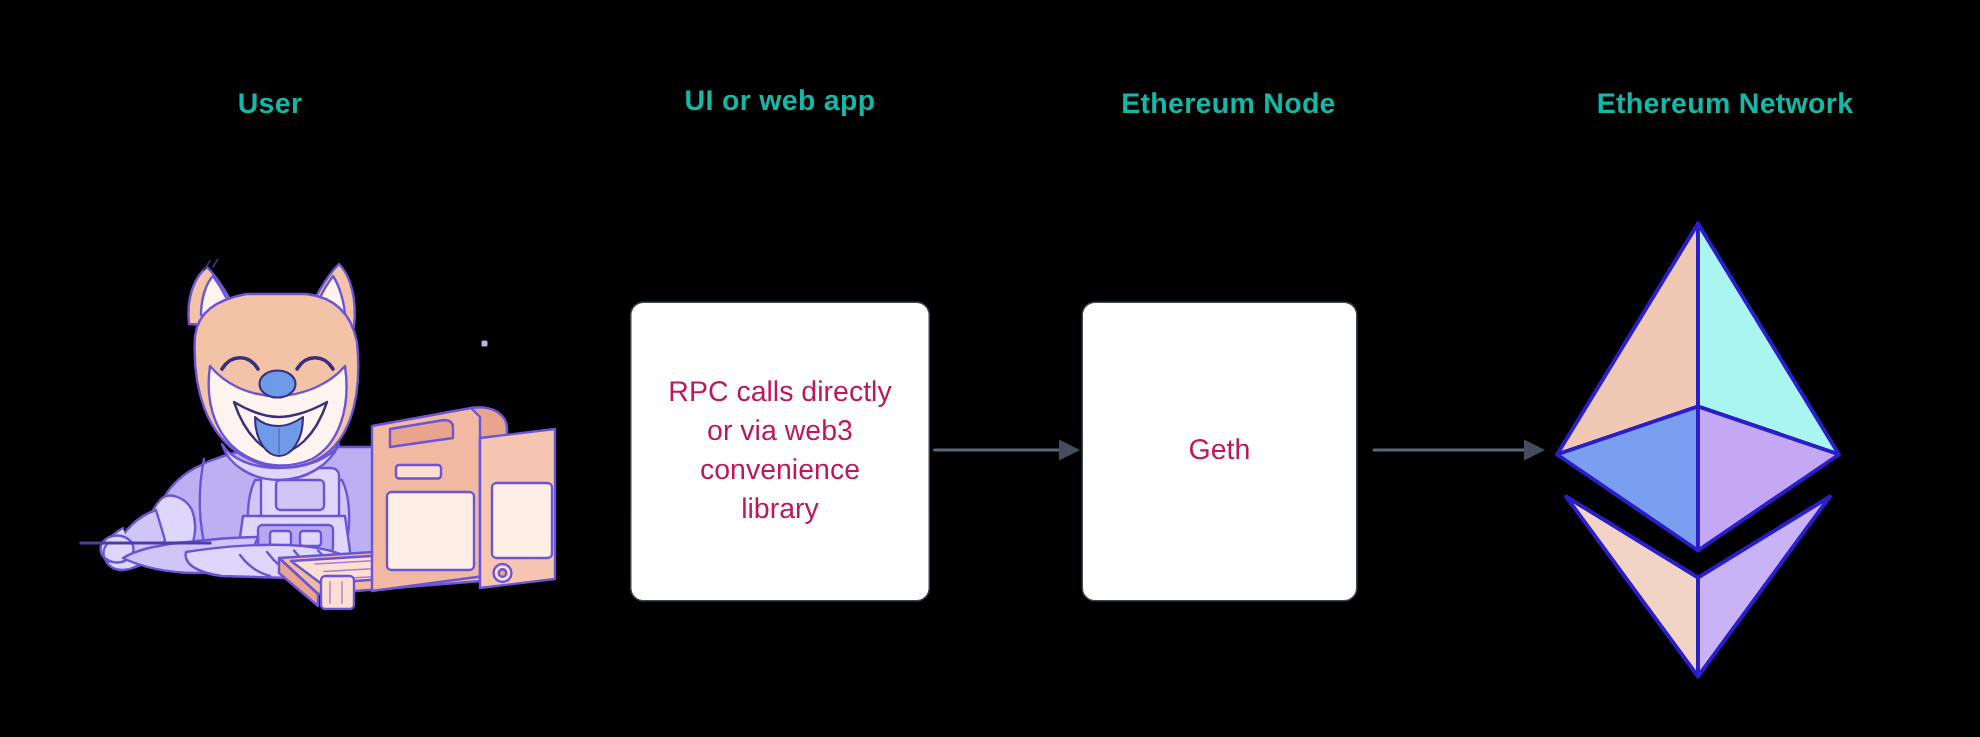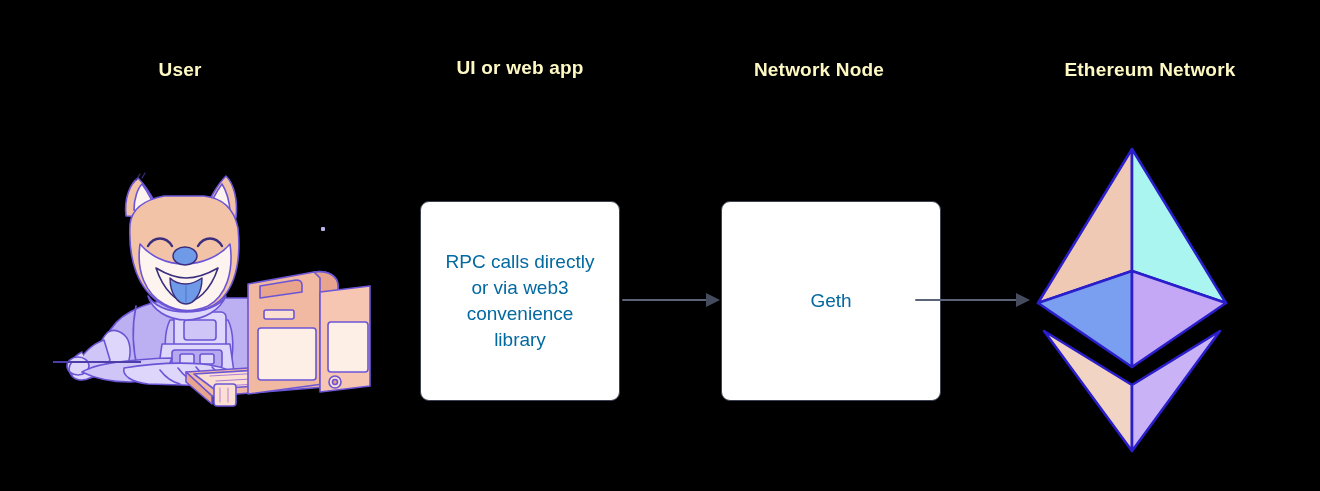--- a/index.html
+++ b/index.html
@@ -8,41 +8,41 @@
     background: #000000;
     overflow: hidden;
     font-family: "Liberation Sans", sans-serif;
   }
   #stage { position: relative; width: 1320px; height: 491px; background:#000; }
 
   .col-title {
     position: absolute;
     font-size: 19px;
     font-weight: bold;
-    color: #fef9c3;
+    color: #14b8a6;
     letter-spacing: 0.2px;
     white-space: nowrap;
     text-align: center;
     transform: translateX(-50%);
   }
 
   .node-box {
     position: absolute;
     background: #ffffff;
     border: 1px solid #3c4352;
     border-radius: 9px;
     display: flex;
     align-items: center;
     justify-content: center;
     padding: 6px 10px;
   }
   .node-box .node-label {
     font-size: 19px;
     line-height: 26px;
-    color: #0369a1;
+    color: #be185d;
     text-align: center;
     white-space: pre-line;
   }
 
   .arrow { position: absolute; height: 14px; }
   .arrow .shaft {
     position: absolute; left: 0; top: 6px; height: 1.6px;
     background: #5c6478; border-radius: 1px;
   }
   .arrow .head {
@@ -73,21 +73,21 @@
 </style>
 </head>
 <body>
 
 <div id="stage">
 
   <div class="col-title" style="left:180px; top:59px;">User</div>
 
   <div class="col-title" style="left:520px; top:57px;text-align:right;">UI or web app</div>
 
-  <div class="col-title" style="left:819px; top:59px;">Network Node</div>
+  <div class="col-title" style="left:819px; top:59px;">Ethereum Node</div>
 
   <div class="col-title" style="left:1150px; top:59px;text-align:right;">Ethereum Network</div>
 
   <div id="dog-illustration" style="left:52px; top:172px;">
     <svg width="320" height="235" viewBox="0 0 320 235" xmlns="http://www.w3.org/2000/svg">
       <g stroke="#6b55d6" stroke-width="1.6" stroke-linejoin="round" stroke-linecap="round">
 
         <path d="M52 196 C46 176 56 152 78 140 C96 130 118 126 140 126
                  L196 126 C222 128 244 142 252 162 C260 180 258 192 252 198
                  L196 200 L100 200 Z" fill="#bcb0f2"></path>
@@ -202,21 +202,21 @@
 or via web3
 convenience
 library</span>
   </div>
 
   <div class="arrow" style="left:622px; top:293px; width:98px;">
     <div class="shaft" style="width:86px;"></div>
     <div class="head" style="left:84px;"></div>
   </div>
 
-  <div class="node-box" style="left:721px; top:201px; width:220px; height:200px;">
+  <div class="node-box" style="left:721px; top:201px; width:184px; height:200px;">
     <span class="node-label">Geth</span>
   </div>
 
   <div class="arrow" style="left:915px; top:293px; width:115px;">
     <div class="shaft" style="width:103px;"></div>
     <div class="head" style="left:101px;"></div>
   </div>
 
   <div id="eth-logo" style="left:1032px; top:145px;">
     <svg width="200" height="310" viewBox="0 0 200 310" xmlns="http://www.w3.org/2000/svg">

